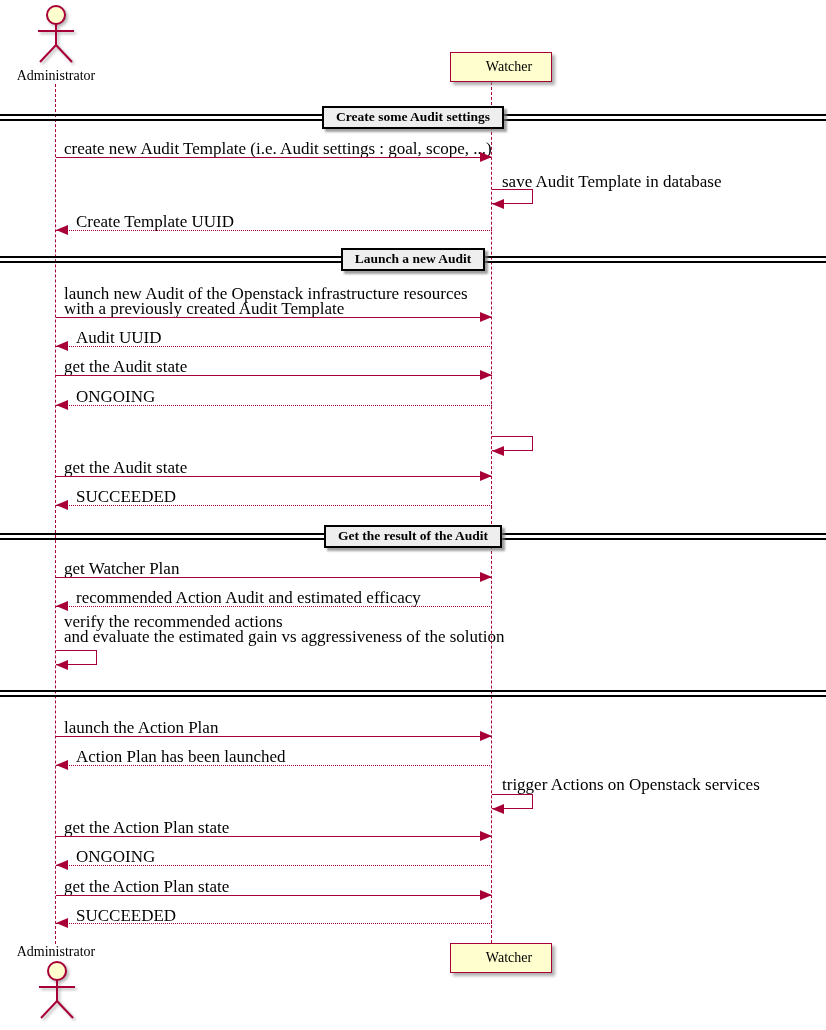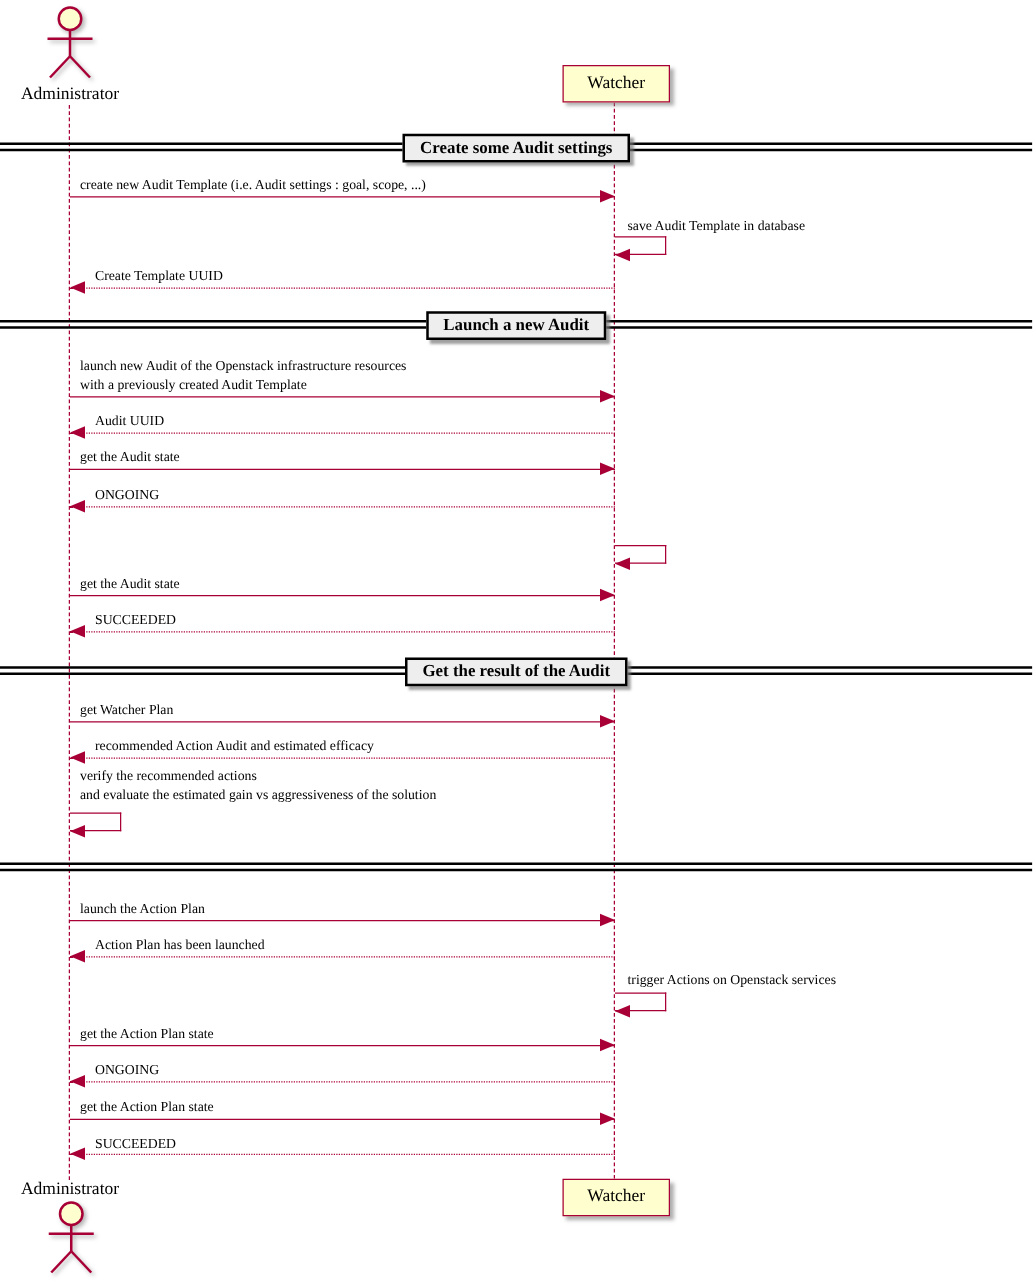--- a/index.html
+++ b/index.html
@@ -18,31 +18,31 @@
     background:var(--bg-color);
     font-family:Liberation Serif, serif;
     color:var(--text-color);font-size:13px;
   }
   .lifeline{position:absolute;width:0;border-left:1.5px dashed var(--lifeline-color);}
   .participant-box{
     position:absolute;width:84px;height:28px;
     background:var(--participant-fill);
     border:1.8px solid var(--participant-border);
     display:flex;align-items:center;justify-content:center;
-    font-size:14px;box-shadow:3px 3px 3px rgba(130,130,130,0.65);
+    font-size:14px;box-shadow:3px 3px 3px rgba(130,130,130,0.65);padding-left:16px;
   }
   .actor-label{position:absolute;width:112px;text-align:center;font-size:14px;}
   .actor-figure{position:absolute;filter:drop-shadow(2.5px 2.5px 1.5px rgba(130,130,130,0.6));}
-  .divider{position:absolute;left:0;width:826px;display:flex;align-items:center;justify-content:center;}
+  .divider{position:absolute;left:0;width:826px;display:flex;align-items:flex-end;justify-content:center;}
   .divider-rule{position:absolute;left:0;right:0;top:50%;margin-top:-4px;height:3px;
     border-top:2px solid var(--divider-border);border-bottom:2px solid var(--divider-border);}
   .divider-box{position:relative;background:var(--divider-fill);
     border:2px solid var(--divider-border);padding:1px 12px 2px;
     font-weight:bold;font-size:13.5px;box-shadow:3px 3px 2px rgba(120,120,120,0.7);}
-  .label{position:absolute;font-size:11px;line-height:15px;white-space:pre-line;}
+  .label{position:absolute;font-size:17px;line-height:15px;white-space:pre-line;}
   .arr{position:absolute;left:56px;width:436px;height:0;}
   .arr.solid{border-top:1.5px solid var(--arrow-color);}
   .arr.solid::after{content:'';position:absolute;right:0;top:-6px;width:0;height:0;
     border-left:12px solid var(--arrow-color);border-top:5px solid transparent;border-bottom:5px solid transparent;}
   .arr.ret{border-top:1.5px dotted var(--arrow-color);}
   .arr.ret::after{content:'';position:absolute;left:0;top:-6px;width:0;height:0;
     border-right:12px solid var(--arrow-color);border-top:5px solid transparent;border-bottom:5px solid transparent;}
   .self-loop{position:absolute;width:40px;height:13px;
     border:1.5px solid var(--arrow-color);border-left:none;}
   .self-loop::after{content:'';position:absolute;left:0;bottom:-6px;width:0;height:0;

